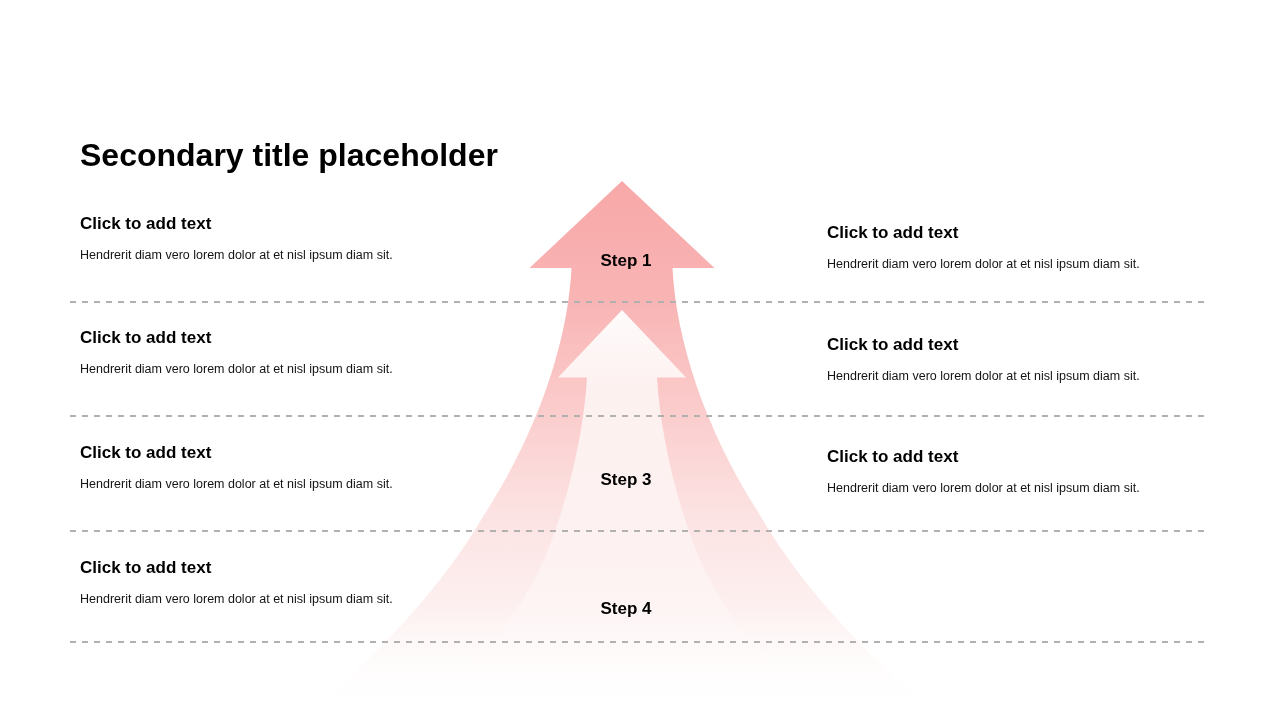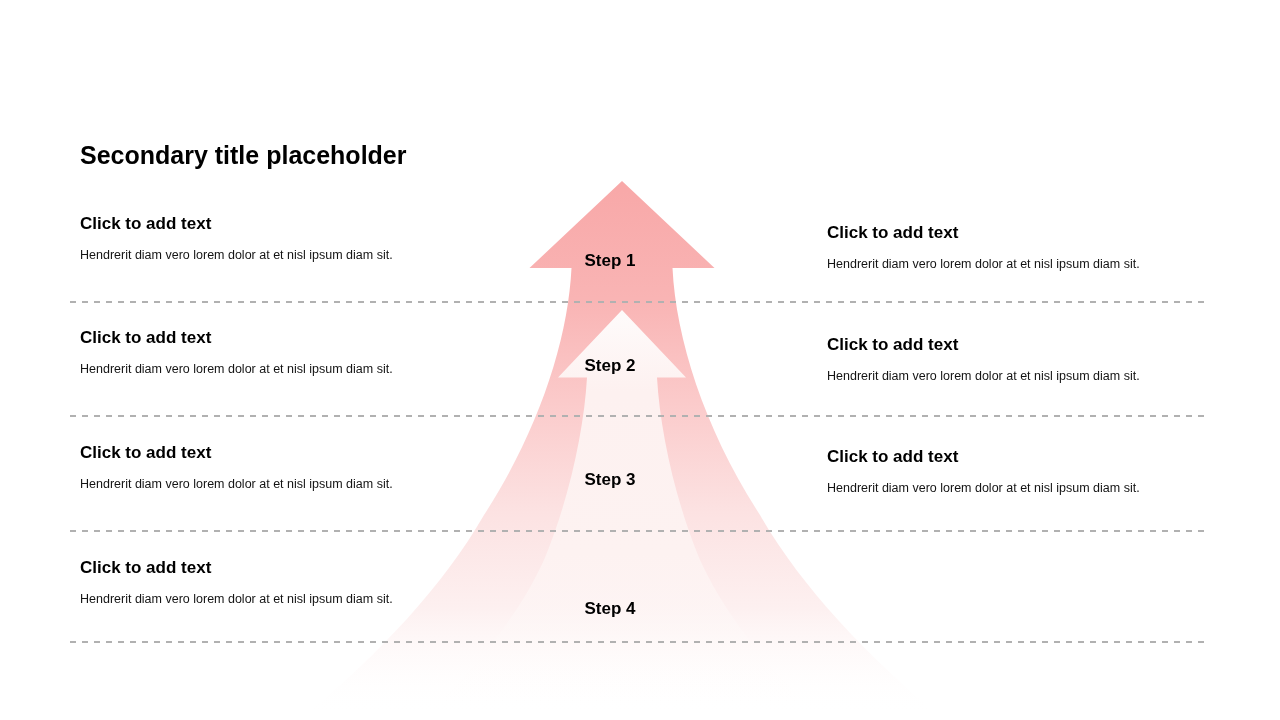--- a/index.html
+++ b/index.html
@@ -20,21 +20,21 @@
     position: absolute;
     left: 70px;
     width: 1136px;
     height: 2px;
     background: repeating-linear-gradient(90deg, #b1b1b1 0 6.5px, transparent 6.5px 12px);
   }
   .slide-title {
     position: absolute;
     left: 80px;
     top: 140px;
-    font-size: 25px;
+    font-size: 32px;
     font-weight: 700;
     line-height: 30px;
     white-space: nowrap;
   }
   .text-item {
     position: absolute;
     width: 420px;
   }
   .text-item .heading {
     font-size: 17px;
@@ -53,21 +53,21 @@
   .col-right { left: 827px; }
   .li-1 { top: 211px; }
   .li-2 { top: 325px; }
   .li-3 { top: 440px; }
   .li-4 { top: 555px; }
   .ri-1 { top: 220px; }
   .ri-2 { top: 332px; }
   .ri-3 { top: 444px; }
   .step-label {
     position: absolute;
-    left: 500px;
+    left: 516px;
     width: 220px;
     text-align: center;
     font-size: 17px;
     font-weight: 700;
     line-height: 20px;
   }
   .step-1 { top: 251px; }
   .step-2 { top: 356px; }
   .step-3 { top: 470px; }
   .step-4 { top: 582px; margin-top: 17px; }
@@ -143,17 +143,16 @@
   <div class="text-item col-right ri-2">
     <div class="heading">Click to add text</div>
     <div class="body">Hendrerit diam vero lorem dolor at et nisl ipsum diam sit.</div>
   </div>
   <div class="text-item col-right ri-3">
     <div class="heading">Click to add text</div>
     <div class="body">Hendrerit diam vero lorem dolor at et nisl ipsum diam sit.</div>
   </div>
 
   <div class="step-label step-1">Step 1</div>
-  <div class="step-label step-2">Step 2</div>
   <div class="step-label step-3">Step 3</div>
   <div class="step-label step-4">Step 4</div>
 
 </div>
 
 </body></html>

